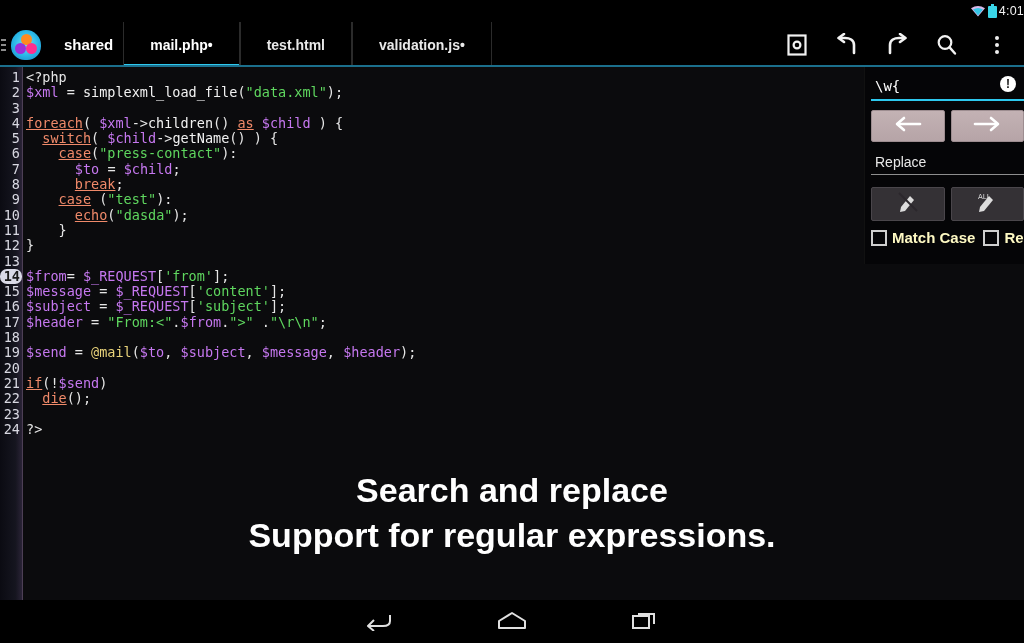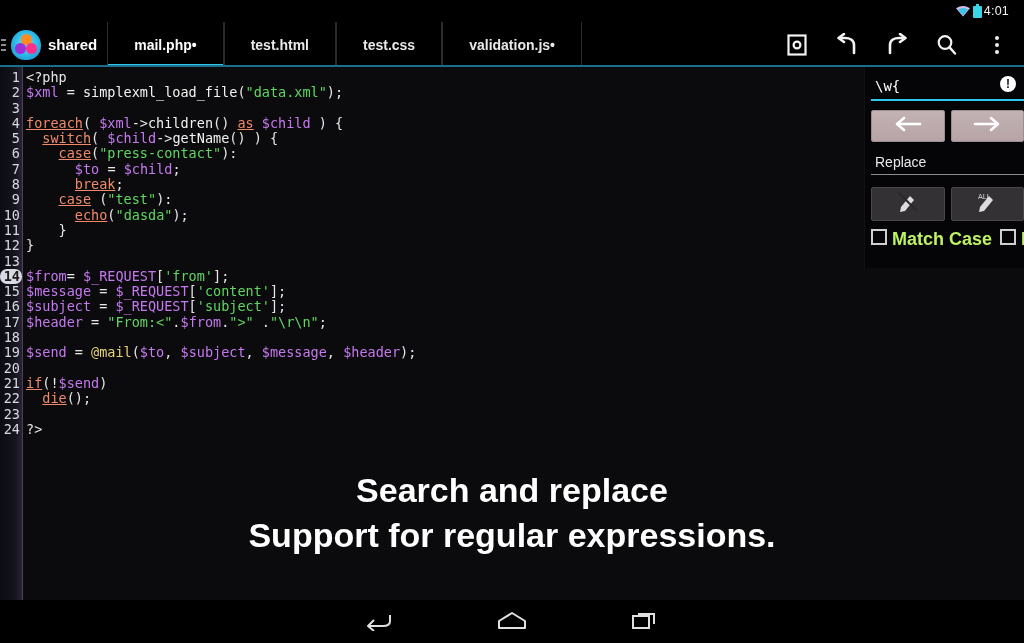--- a/index.html
+++ b/index.html
@@ -22,21 +22,21 @@
     flex-direction: column;
   }
 
   
   .statusbar {
     height: 22px;
     background: #000;
     display: flex;
     align-items: center;
     justify-content: flex-end;
-    padding-right: 15px;
+    padding-right: 0;
     gap: 2px;
     flex: none;
   }
   .sb-time {
     color: #f2f2f2;
     font-size: 12.5px;
     letter-spacing: .2px;
   }
   .wifi-ico { width: 16px; height: 12px; position: relative; }
   .wifi-ico svg { display:block; }
@@ -66,21 +66,21 @@
     justify-content: center;
     gap: 3px;
     padding-left: 1px;
   }
   .drawer-grip i {
     display:block; width:5px; height:2px; background:#8d8d8d;
   }
   .logo-wrap {
     display: flex;
     align-items: center;
-    gap: 7px;
+    gap: 23px;
     padding: 0 10px 0 2px;
   }
   .logo {
     width: 30px; height: 30px;
     position: relative;
   }
   .logo .blob {
     position:absolute; inset:0;
     border-radius: 50% 50% 46% 46%;
     background: radial-gradient(circle at 50% 45%, #6fe3f7 0%, #28b6e6 55%, #1b7fc4 100%);
@@ -222,22 +222,22 @@
     border-bottom:1px solid #8e8e8e;
     margin-bottom:12px;
     display:flex; align-items:center;
   }
   .sp-replace .ph { color:#e8e8e8; font-size:14px; padding-left:4px; }
   .sp-checks {
     display:flex; align-items:center; gap:8px; margin-bottom:10px;
     white-space:nowrap;
   }
   .chk {
-    display:flex;align-items:flex-start;gap:5px;
-    color:#bef264;font-size:18px;font-weight:bold;
+    display:flex;align-items:flex-end;gap:5px;
+    color:#fef9c3;font-size:15px;font-weight:bold;
   }
   .chk .box {
     width:12px;height:12px;border:2px solid #cfcfcf;background:transparent;
     display:block;
   }
   .show-errors {
     height:28px;
     background:linear-gradient(to bottom,#c3b2b4,#b4a2a5);
     border:1px solid #9d8d90;
     border-radius:2px;
@@ -307,23 +307,20 @@
       </span>
       <span class="logo-text">shared</span>
     </div>
 
     <div class="tabs">
       <div class="tab active">
         <span>mail.php•</span>
       </div>
       <div class="tab">
         <span>test.html</span>
-      </div>
-      <div class="tab">
-        <span>test.css</span>
       </div>
       <div class="tab">
         <span>validation.js•</span>
       </div>
     </div>
 
     <div class="tb-actions">
       <div class="tb-btn">
         <span>
           <svg width="20" height="22" viewBox="0 0 20 22">

